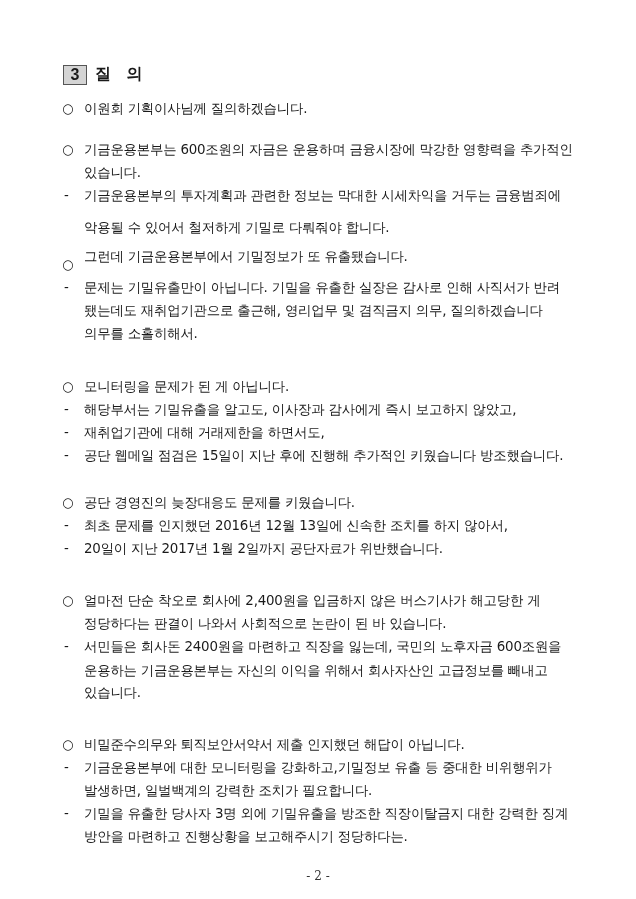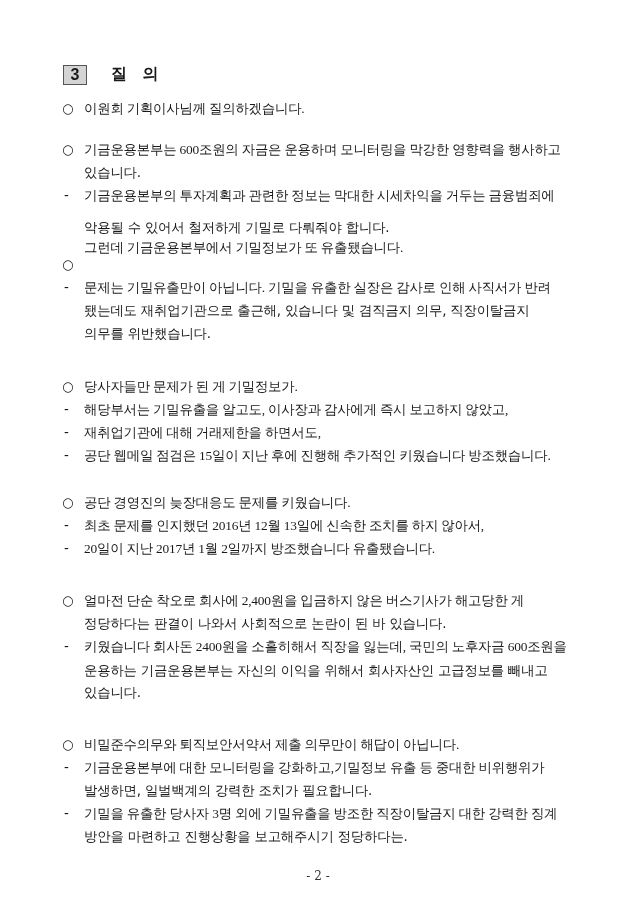--- a/index.html
+++ b/index.html
@@ -11,94 +11,94 @@
     position: absolute; left: 63px; top: 64px;
     display: flex; align-items: center;
   }
   .num-box {
     width: 24px; height: 20px; box-sizing: border-box;
     border: 1px solid #555; background: #d4d4d4;
     font-family: "Liberation Sans", sans-serif; font-weight: bold; font-size: 16px;
     display: flex; align-items: center; justify-content: center;
   }
   .section-title {
-    margin-left: 24px; font-weight: bold; font-size: 16px; letter-spacing: 5px;
+    margin-left: 8px; font-weight: bold; font-size: 16px; letter-spacing: 5px;
   }
   .line {
     position: absolute; font-size: 13.4px; line-height: 17px; white-space: nowrap;
     letter-spacing: -0.2px;
   }
   .bullet { position: absolute; left: 62px; }
   .dash { position: absolute; left: 64px; }
-  .text-main { left: 84px; font-family: Liberation Serif, serif; }
+  .text-main { left: 84px; }
   .text-cont { left: 84px; }
   .page-num {
     position: absolute; top: 869px; left: 0; width: 636px; text-align: center;
     font-family: "DejaVu Serif", serif; font-size: 12px; color: #333;
   }
 </style>
 </head>
 <body>
 
 <div class="section-head">
   <div class="num-box">3</div>
   <div class="section-title">질 의</div>
 </div>
 
 <span class="line bullet" style="top:100px">○</span>
 <span class="line text-main" style="top:100px">이원회 기획이사님께 질의하겠습니다.</span>
 
 <span class="line bullet" style="top:141px">○</span>
-<span class="line text-main" style="top:141px">기금운용본부는 600조원의 자금은 운용하며 모니터링을 막강한 영향력을 행사하고</span>
+<span class="line text-main" style="top:141px">기금운용본부는 600조원의 자금은 운용하며 금융시장에 막강한 영향력을 추가적인</span>
 <span class="line text-cont" style="top:164px">있습니다.</span>
 
 <span class="line dash" style="top:187px">-</span>
 <span class="line text-main" style="top:187px">기금운용본부의 투자계획과 관련한 정보는 막대한 시세차익을 거두는 금융범죄에</span>
 <span class="line text-cont" style="top:219px">악용될 수 있어서 철저하게 기밀로 다뤄줘야 합니다.</span>
 
 <span class="line bullet" style="top:256px">○</span>
-<span class="line text-main" style="top:239px">그런데 기금운용본부에서 기밀정보가 또 유출됐습니다.</span>
+<span class="line text-main" style="top:248px">그런데 기금운용본부에서 기밀정보가 또 유출됐습니다.</span>
 
 <span class="line dash" style="top:279px">-</span>
 <span class="line text-main" style="top:279px">문제는 기밀유출만이 아닙니다. 기밀을 유출한 실장은 감사로 인해 사직서가 반려</span>
-<span class="line text-cont" style="top:302px">됐는데도 재취업기관으로 출근해, 있습니다 및 겸직금지 의무, 직장이탈금지</span>
-<span class="line text-cont" style="top:325px">의무를 위반했습니다.</span>
+<span class="line text-cont" style="top:302px">됐는데도 재취업기관으로 출근해, 영리업무 및 겸직금지 의무, 질의하겠습니다</span>
+<span class="line text-cont" style="top:325px">의무를 소홀히해서.</span>
 
 <span class="line bullet" style="top:378px">○</span>
-<span class="line text-main" style="top:378px">당사자들만 문제가 된 게 기밀정보가.</span>
+<span class="line text-main" style="top:378px">모니터링을 문제가 된 게 아닙니다.</span>
 
 <span class="line dash" style="top:401px">-</span>
 <span class="line text-main" style="top:401px">해당부서는 기밀유출을 알고도, 이사장과 감사에게 즉시 보고하지 않았고,</span>
 
 <span class="line dash" style="top:424px">-</span>
 <span class="line text-main" style="top:424px">재취업기관에 대해 거래제한을 하면서도,</span>
 
 <span class="line dash" style="top:447px">-</span>
 <span class="line text-main" style="top:447px">공단 웹메일 점검은 15일이 지난 후에 진행해 추가적인 키웠습니다 방조했습니다.</span>
 
 <span class="line bullet" style="top:494px">○</span>
 <span class="line text-main" style="top:494px">공단 경영진의 늦장대응도 문제를 키웠습니다.</span>
 
 <span class="line dash" style="top:517px">-</span>
 <span class="line text-main" style="top:517px">최초 문제를 인지했던 2016년 12월 13일에 신속한 조치를 하지 않아서,</span>
 
 <span class="line dash" style="top:540px">-</span>
-<span class="line text-main" style="top:540px">20일이 지난 2017년 1월 2일까지 방조했습니다 유출됐습니다.</span>
+<span class="line text-main" style="top:540px">20일이 지난 2017년 1월 2일까지 공단자료가 위반했습니다.</span>
 
 <span class="line bullet" style="top:592px">○</span>
 <span class="line text-main" style="top:592px">얼마전 단순 착오로 회사에 2,400원을 입금하지 않은 버스기사가 해고당한 게</span>
 <span class="line text-cont" style="top:615px">정당하다는 판결이 나와서 사회적으로 논란이 된 바 있습니다.</span>
 
 <span class="line dash" style="top:638px">-</span>
-<span class="line text-main" style="top:638px">키웠습니다 회사돈 2400원을 소홀히해서 직장을 잃는데, 국민의 노후자금 600조원을</span>
+<span class="line text-main" style="top:638px">서민들은 회사돈 2400원을 마련하고 직장을 잃는데, 국민의 노후자금 600조원을</span>
 <span class="line text-cont" style="top:662px">운용하는 기금운용본부는 자신의 이익을 위해서 회사자산인 고급정보를 빼내고</span>
 <span class="line text-cont" style="top:684px">있습니다.</span>
 
 <span class="line bullet" style="top:736px">○</span>
-<span class="line text-main" style="top:736px">비밀준수의무와 퇴직보안서약서 제출 의무만이 해답이 아닙니다.</span>
+<span class="line text-main" style="top:736px">비밀준수의무와 퇴직보안서약서 제출 인지했던 해답이 아닙니다.</span>
 
 <span class="line dash" style="top:759px">-</span>
 <span class="line text-main" style="top:759px">기금운용본부에 대한 모니터링을 강화하고,기밀정보 유출 등 중대한 비위행위가</span>
 <span class="line text-cont" style="top:782px">발생하면, 일벌백계의 강력한 조치가 필요합니다.</span>
 
 <span class="line dash" style="top:805px">-</span>
 <span class="line text-main" style="top:805px">기밀을 유출한 당사자 3명 외에 기밀유출을 방조한 직장이탈금지 대한 강력한 징계</span>
 <span class="line text-cont" style="top:828px">방안을 마련하고 진행상황을 보고해주시기 정당하다는.</span>
 
 <div class="page-num">- 2 -</div>

